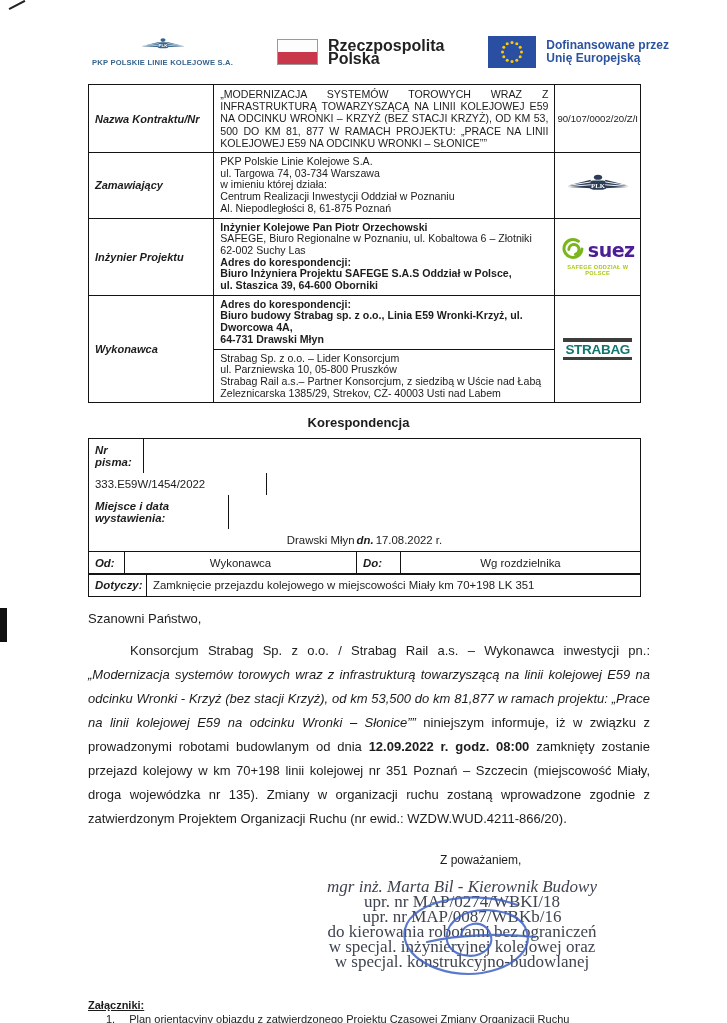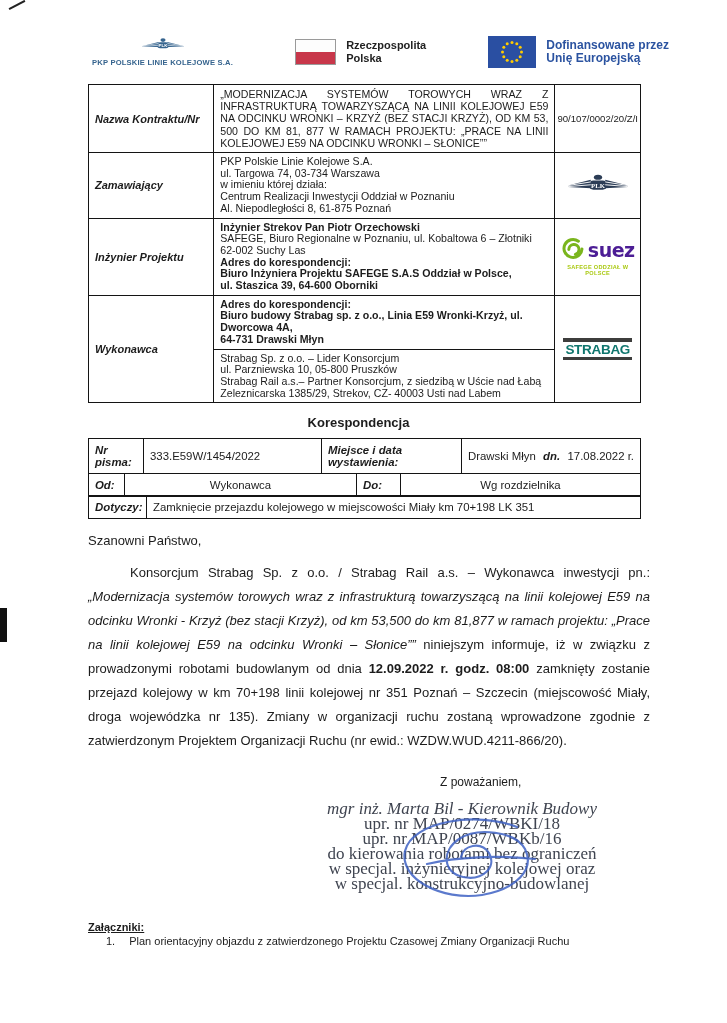--- a/index.html
+++ b/index.html
@@ -13,21 +13,21 @@
   .artifact-edge { position:absolute; left:0; top:608px; width:7px; height:34px; background:#111; }
 
   
   .header { display:flex; align-items:center; justify-content:space-between; margin:26px 58px 0 92px; height:52px; }
   .pkp-block { text-align:center; }
   .pkp-name { color:#36648e; font-weight:bold; font-size:7.6px; letter-spacing:.2px; margin-top:2px; }
   .flag-group { display:flex; align-items:center; gap:10px; }
   .pl-flag { width:41px; height:26px; border:1px solid #9a9a9a; display:flex; flex-direction:column; }
   .pl-flag .w { flex:1; background:#fdfdfd; }
   .pl-flag .r { flex:1; background:#c8374a; }
-  .pl-text { font-weight:bold; font-size:11px; line-height:13.5px; color:#222; }
+  .pl-text { font-weight:bold; font-size:16px; line-height:13.5px; color:#222; }
   .eu-flag { width:48px; height:32px; }
   .eu-text { font-weight:bold; font-size:12px; line-height:13.5px; color:#2b53a0; }
 
   
   .ctable { width:553px; margin:6px 0 0 88px; border-collapse:collapse; }
   .ctable td { border:1.6px solid #141414; vertical-align:middle; padding:3px 6px; }
   .ctable .lbl { width:126px; font-weight:bold; font-style:italic; font-size:11px; }
   .ctable .cnt { width:345px; font-size:10.6px; line-height:11.7px; }
   .ctable .logoc { width:82px; text-align:center; font-size:9.6px; padding:2px;margin-left:42px; }
   .cnt.justify { text-align:justify; line-height:12.2px; }
@@ -39,21 +39,21 @@
   .strabag-logo .txt { color:#0f766e; font-weight:bold; font-size:13.5px; letter-spacing:-.3px; padding:0 2px; font-family:"Liberation Sans", sans-serif; }
   .suez-block { text-align:center; }
   .suez-row { display:flex; align-items:center; justify-content:center; gap:3px; }
   .suez-txt { color:#4c1d95; font-weight:bold; font-size:19px; letter-spacing:-.5px; font-family:"DejaVu Sans", sans-serif; }
   .suez-sub { color:#aac911; font-weight:bold; font-size:5.6px; letter-spacing:.3px; margin-top:1px; }
 
   
   .corr-title { text-align:center; font-weight:bold; font-size:13px; margin:12px 0 8px -10px; }
   .corr { width:553px; margin-left:88px; font-size:11.4px; }
   .corr-row { display:flex; border:1.6px solid #141414; margin-top:-1.6px; }
-  .corr-row:first-child { margin-top:0; }
+  .corr-row:first-child { margin-top:0;flex-direction:column; }
   .corr-cell { padding:5px 6px; border-right:1.6px solid #141414; display:flex; align-items:center; }
   .corr-cell:last-child { border-right:none; }
   .corr-lbl { font-weight:bold; font-style:italic; }
   .center { justify-content:center; text-align:center; }
   .grow { flex:1; }
 
   
   .body-text { width:562px; margin-left:88px; font-size:13px; }
   .salutation { margin-top:14px; }
   .para { margin-top:13px; text-align:justify; line-height:24px; text-indent:42px; }
@@ -160,21 +160,21 @@
             <rect x="42" y="13" width="36" height="18" rx="9"></rect>
           </g>
           <path d="M2 23 L46 16 M2 25 L46 21.5 M118 23 L74 16 M118 25 L74 21.5" stroke="#fff" stroke-width="1.8" fill="none"></path>
           <text x="60" y="28" text-anchor="middle" font-size="13" font-weight="bold" fill="#fff" font-family="Liberation Serif, serif">PLK</text>
         </svg>
       </td>
     </tr>
     <tr>
       <td class="lbl">Inżynier Projektu</td>
       <td class="cnt">
-        <span class="line b">Inżynier Strekov Pan Piotr Orzechowski</span>
+        <span class="line b">Inżynier Kolejowe Pan Piotr Orzechowski</span>
         <span class="line">SAFEGE, Biuro Regionalne w Poznaniu, ul. Kobaltowa 6 – Złotniki</span>
         <span class="line">62-002 Suchy Las</span>
         <span class="line b">Adres do korespondencji:</span>
         <span class="line b">Biuro Inżyniera Projektu SAFEGE S.A.S Oddział w Polsce,</span>
         <span class="line b">ul. Staszica 39, 64-600 Oborniki</span>
       </td>
       <td class="logoc">
         <div class="suez-block">
           <div class="suez-row">
             <span>
@@ -215,21 +215,21 @@
   </tbody>
     </table>
 
   <div class="corr-title">Korespondencja</div>
 
   <div class="corr">
     <div class="corr-row">
       <div class="corr-cell corr-lbl" style="width:55px">Nr pisma:</div>
       <div class="corr-cell" style="width:178px">333.E59W/1454/2022</div>
       <div class="corr-cell corr-lbl" style="width:140px">Miejsce i data wystawienia:</div>
-      <div class="corr-cell grow" style="gap:2px; justify-content:space-between">
+      <div class="corr-cell grow" style="gap:2px; justify-content:center">
         <span>Drawski Młyn</span>
         <span class="corr-lbl">dn.</span>
         <span>17.08.2022 r.</span>
       </div>
     </div>
     <div class="corr-row">
       <div class="corr-cell corr-lbl" style="width:36px">Od:</div>
       <div class="corr-cell center" style="width:232px">Wykonawca</div>
       <div class="corr-cell corr-lbl" style="width:44px">Do:</div>
       <div class="corr-cell center grow">Wg rozdzielnika</div>

